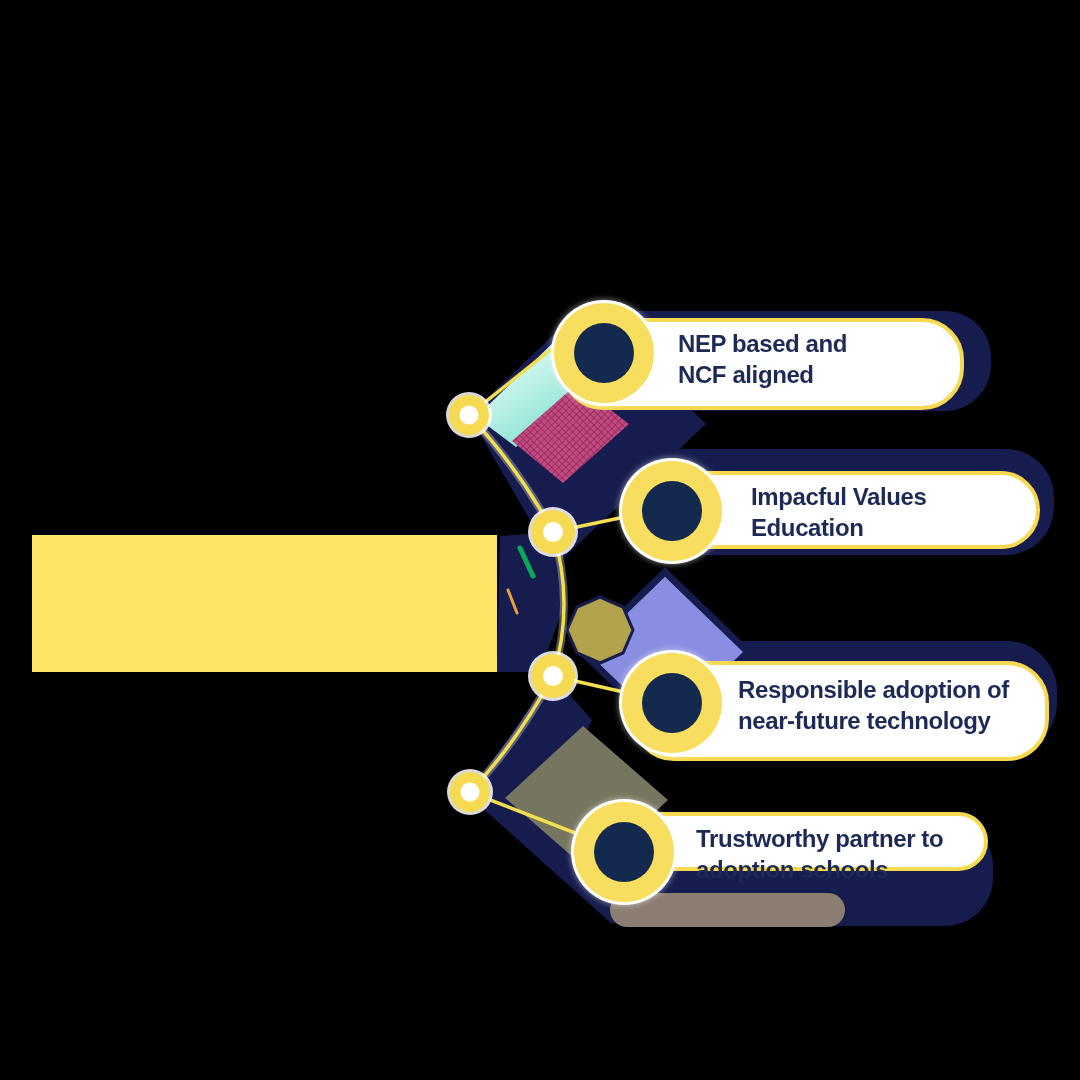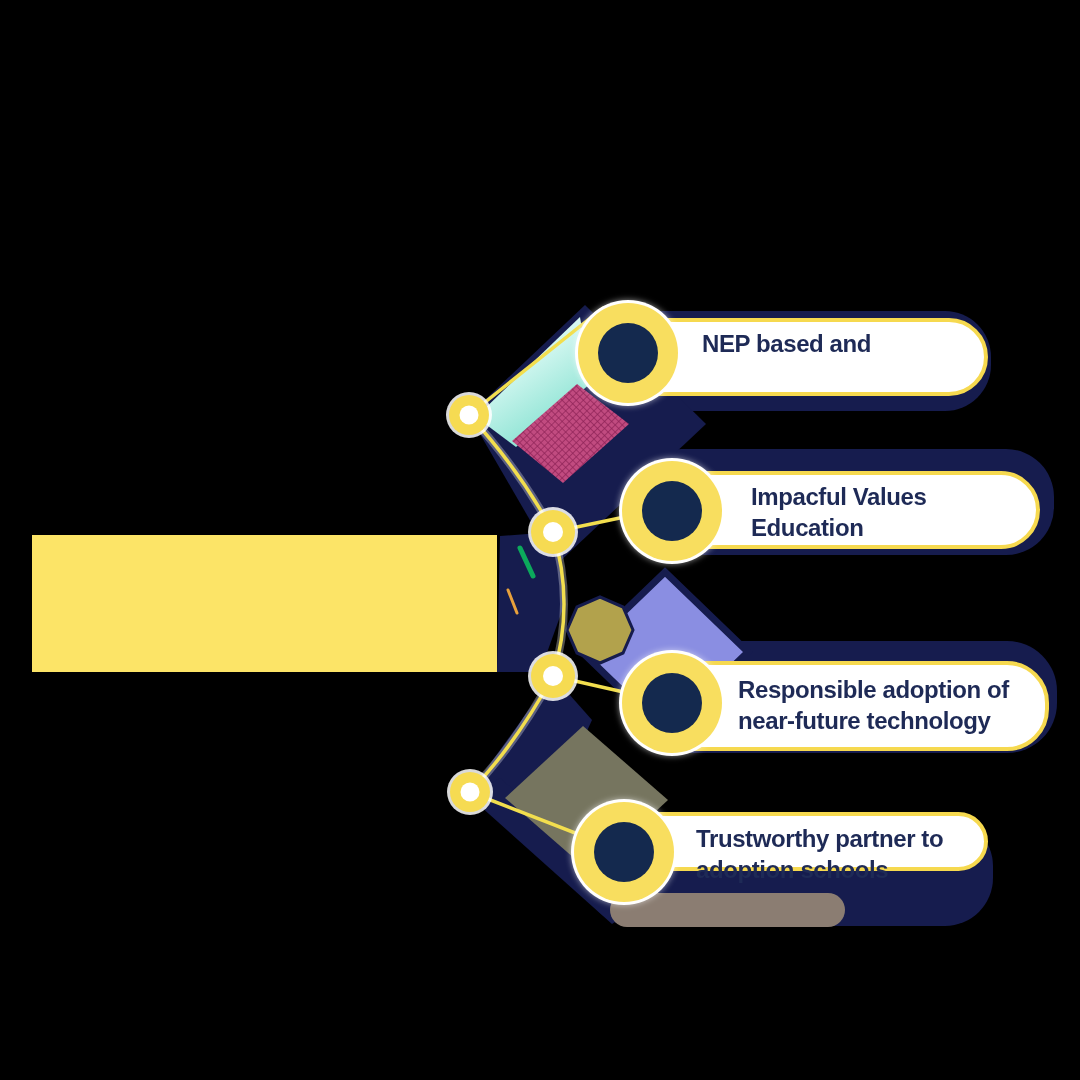--- a/index.html
+++ b/index.html
@@ -14,23 +14,23 @@
     position:absolute;left:32px;top:535px;width:465px;height:137px;
     background:var(--yellow_block);
   }
   
   .pill{
     position:absolute;box-sizing:border-box;
     background:var(--pill_fill);
     border:4px solid var(--pill_border);
     border-radius:42px;
   }
-  #pill-1{left:585px;top:318px;width:403px;height:78px;}
+  #pill-1{left:561px;top:318px;width:403px;height:92px;}
   #pill-2{left:630px;top:471px;width:410px;height:78px;}
-  #pill-3{left:632px;top:661px;width:417px;height:90px;}
+  #pill-3{left:632px;top:661px;width:417px;height:100px;}
   #pill-4{left:585px;top:812px;width:403px;height:59px;}
   .bullet{
     position:absolute;width:106px;height:106px;border-radius:50%;
     background:#fff;display:flex;align-items:center;justify-content:center;
     box-shadow:0 0 6px rgba(255,255,255,0.55);
   }
   .bullet .ring{
     width:100px;height:100px;border-radius:50%;
     background:var(--circle_yellow);
     display:flex;align-items:center;justify-content:center;
@@ -126,20 +126,21 @@
   <div id="title-block"></div>
 
   <div class="pill" id="pill-1">
     <div class="bullet">
       <div class="ring">
         <div class="core"></div>
       </div>
     </div>
     <div class="pill-text">
       <div>NEP based and</div>
+      <div>NCF aligned</div>
     </div>
   </div>
 
   <div class="pill" id="pill-2">
     <div class="bullet">
       <div class="ring">
         <div class="core"></div>
       </div>
     </div>
     <div class="pill-text">

